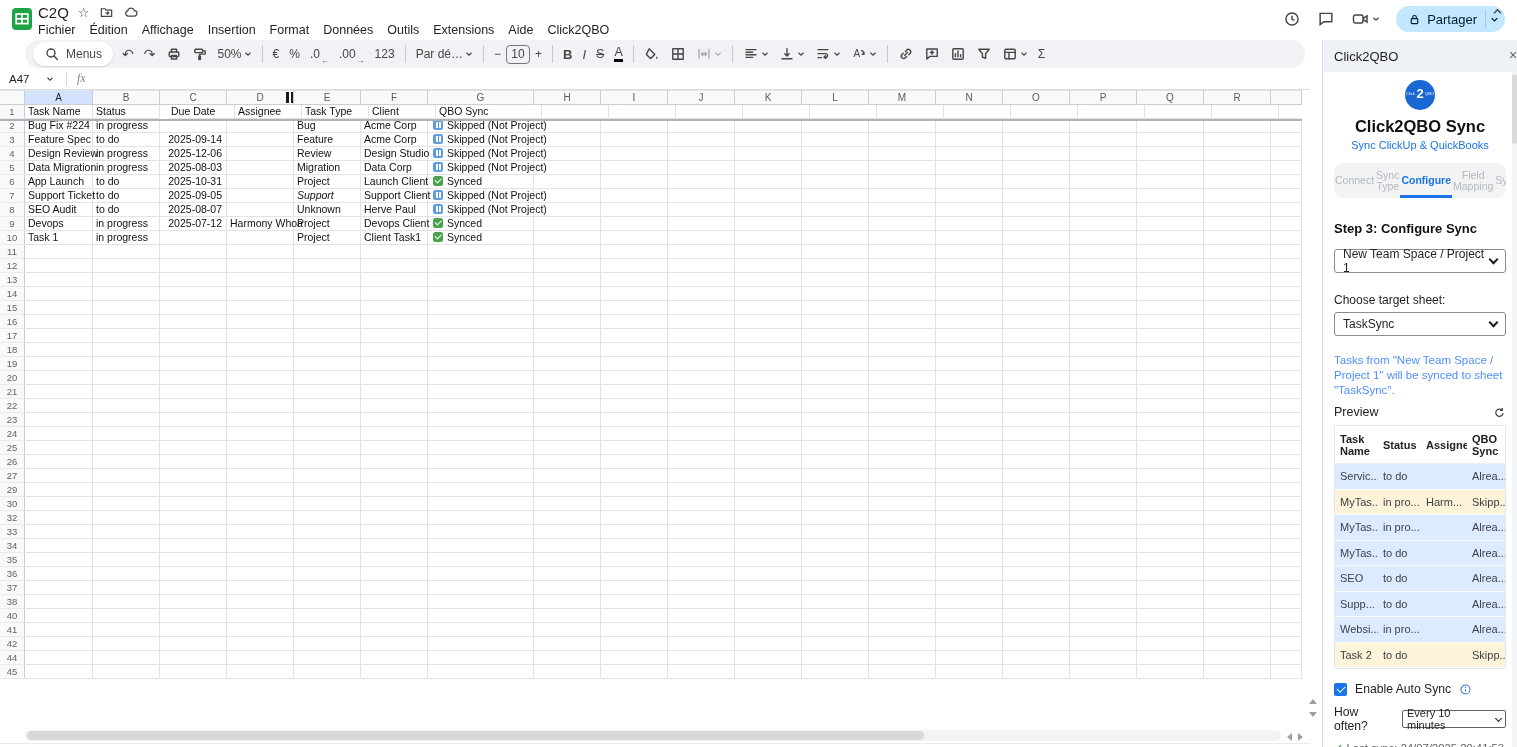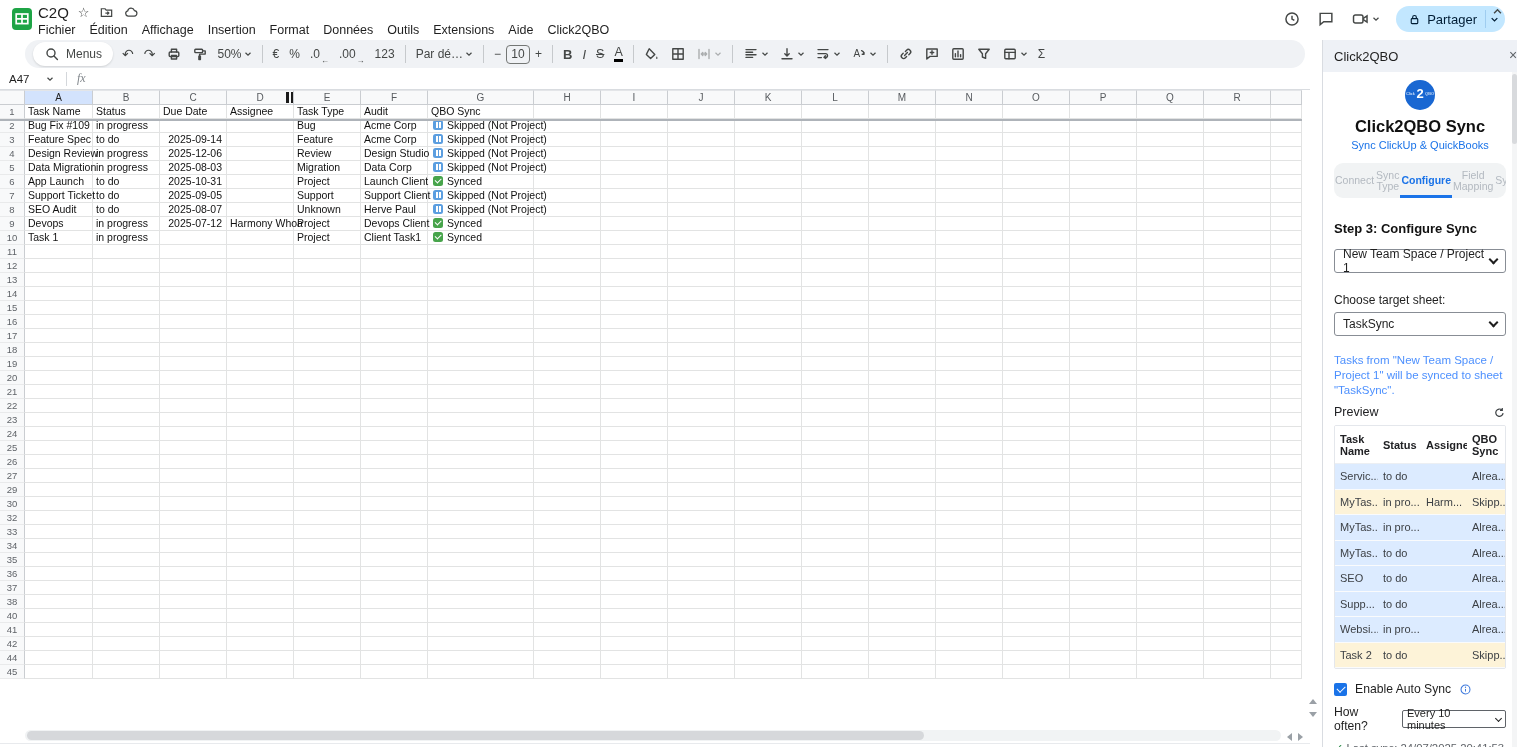--- a/index.html
+++ b/index.html
@@ -462,41 +462,41 @@
         <div class="chd" style="width: 67px;">P</div>
         <div class="chd" style="width: 67px;">Q</div>
         <div class="chd" style="width: 67px;">R</div>
         <div class="chd" style="width: 31px;"></div>
       </div>
     <div id="rows">
         <div class="g-row">
           <div class="rnum">1</div>
           <div class="cell" style="width: 68px;">Task Name</div>
           <div class="cell" style="width: 67px;">Status</div>
-          <div class="cell" style="width: 67px;">Due Date</div>
+          <div class="cell" style="width: 67px; margin-left: 8px;">Due Date</div>
           <div class="cell" style="width: 67px;">Assignee</div>
           <div class="cell" style="width: 67px;">Task Type</div>
-          <div class="cell" style="width: 67px;">Audit</div>
+          <div class="cell" style="width: 67px;">Client</div>
           <div class="cell" style="width: 106px;">QBO Sync</div>
           <div class="cell" style="width: 67px;"></div>
           <div class="cell" style="width: 67px;"></div>
           <div class="cell" style="width: 67px;"></div>
           <div class="cell" style="width: 67px;"></div>
           <div class="cell" style="width: 67px;"></div>
           <div class="cell" style="width: 67px;"></div>
           <div class="cell" style="width: 67px;"></div>
           <div class="cell" style="width: 67px;"></div>
           <div class="cell" style="width: 67px;"></div>
           <div class="cell" style="width: 67px;"></div>
           <div class="cell" style="width: 67px;"></div>
           <div class="cell" style="width: 31px;"></div>
         </div>
         <div class="g-row">
           <div class="rnum">2</div>
-          <div class="cell" style="width: 68px;">Bug Fix #109</div>
+          <div class="cell" style="width: 68px;">Bug Fix #224</div>
           <div class="cell" style="width: 67px;">in progress</div>
           <div class="cell" style="width: 67px;"></div>
           <div class="cell" style="width: 67px;"></div>
           <div class="cell" style="width: 67px;">Bug</div>
           <div class="cell" style="width: 67px;">Acme Corp</div>
           <div class="cell" style="width: 106px;"><span class="qbo-ic skipped"></span><span>Skipped (Not Project)</span></div>
           <div class="cell" style="width: 67px;"></div>
           <div class="cell" style="width: 67px;"></div>
           <div class="cell" style="width: 67px;"></div>
           <div class="cell" style="width: 67px;"></div>
@@ -596,21 +596,21 @@
           <div class="cell" style="width: 67px;"></div>
           <div class="cell" style="width: 67px;"></div>
           <div class="cell" style="width: 31px;"></div>
         </div>
         <div class="g-row">
           <div class="rnum">7</div>
           <div class="cell" style="width: 68px;">Support Ticket</div>
           <div class="cell" style="width: 67px;">to do</div>
           <div class="cell r-al" style="width: 67px;">2025-09-05</div>
           <div class="cell" style="width: 67px;"></div>
-          <div class="cell" style="width: 67px;">Support</div>
+          <div class="cell" style="width: 67px; font-style: italic;">Support</div>
           <div class="cell" style="width: 67px;">Support Client</div>
           <div class="cell" style="width: 106px;"><span class="qbo-ic skipped"></span><span>Skipped (Not Project)</span></div>
           <div class="cell" style="width: 67px;"></div>
           <div class="cell" style="width: 67px;"></div>
           <div class="cell" style="width: 67px;"></div>
           <div class="cell" style="width: 67px;"></div>
           <div class="cell" style="width: 67px;"></div>
           <div class="cell" style="width: 67px;"></div>
           <div class="cell" style="width: 67px;"></div>
           <div class="cell" style="width: 67px;"></div>

